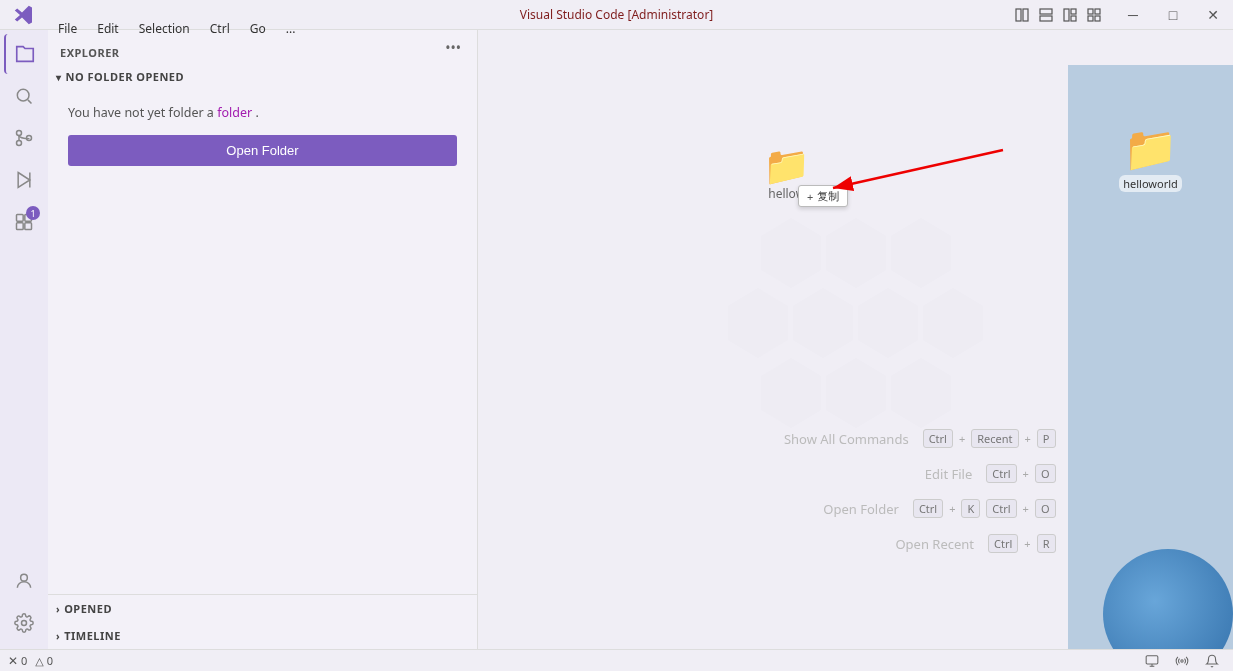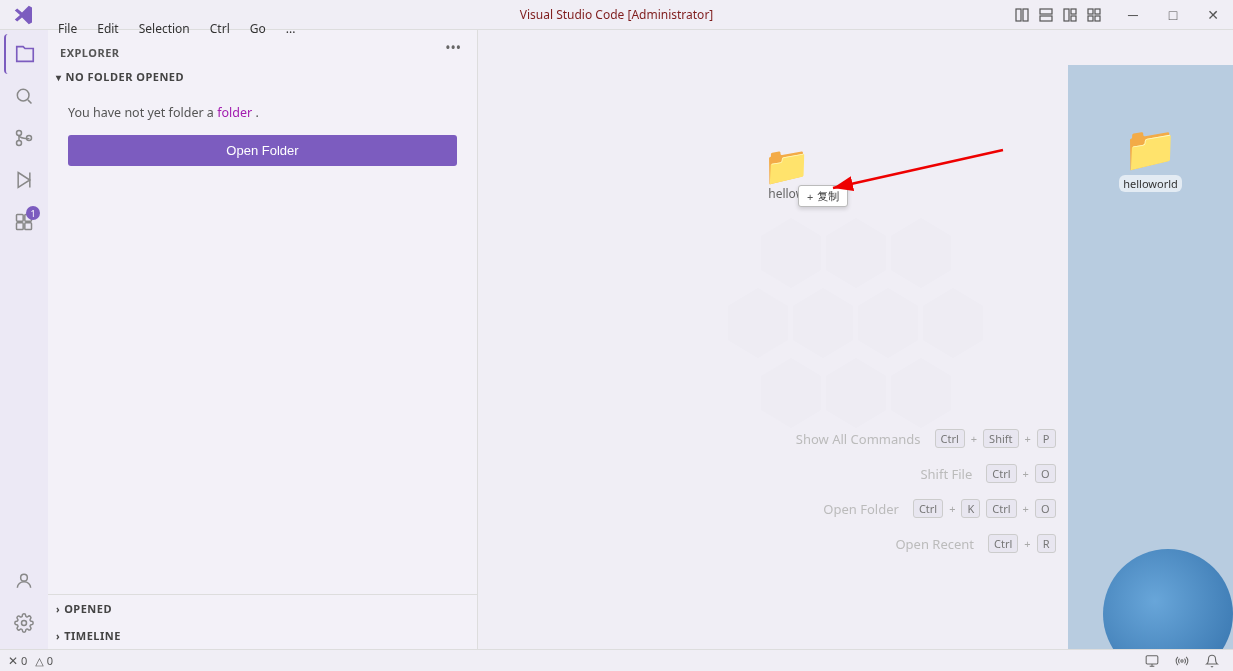--- a/index.html
+++ b/index.html
@@ -568,26 +568,26 @@
         </marker>
       </defs>
       <line x1="180" y1="20" x2="10" y2="58" stroke="#e00" stroke-width="2.5" marker-end="url(#arrowhead)"></line>
     </svg>
 
     <div class="commands-area" style="position:absolute; bottom:80px; right:200px; text-align:right;">
       <div class="command-row">
         <span class="command-label" style="text-align:right; color:#bbb;">Show All Commands</span>
         <span class="kbd">Ctrl</span>
         <span class="kbd-plus">+</span>
-        <span class="kbd">Shift</span>
+        <span class="kbd">Recent</span>
         <span class="kbd-plus">+</span>
         <span class="kbd">P</span>
       </div>
       <div class="command-row">
-        <span class="command-label" style="color:#bbb;">Shift File</span>
+        <span class="command-label" style="color:#bbb;">Edit File</span>
         <span class="kbd">Ctrl</span>
         <span class="kbd-plus">+</span>
         <span class="kbd">O</span>
       </div>
       <div class="command-row">
         <span class="command-label" style="color:#bbb;">Open Folder</span>
         <span class="kbd">Ctrl</span>
         <span class="kbd-plus">+</span>
         <span class="kbd">K</span>
         <span class="kbd">Ctrl</span>

